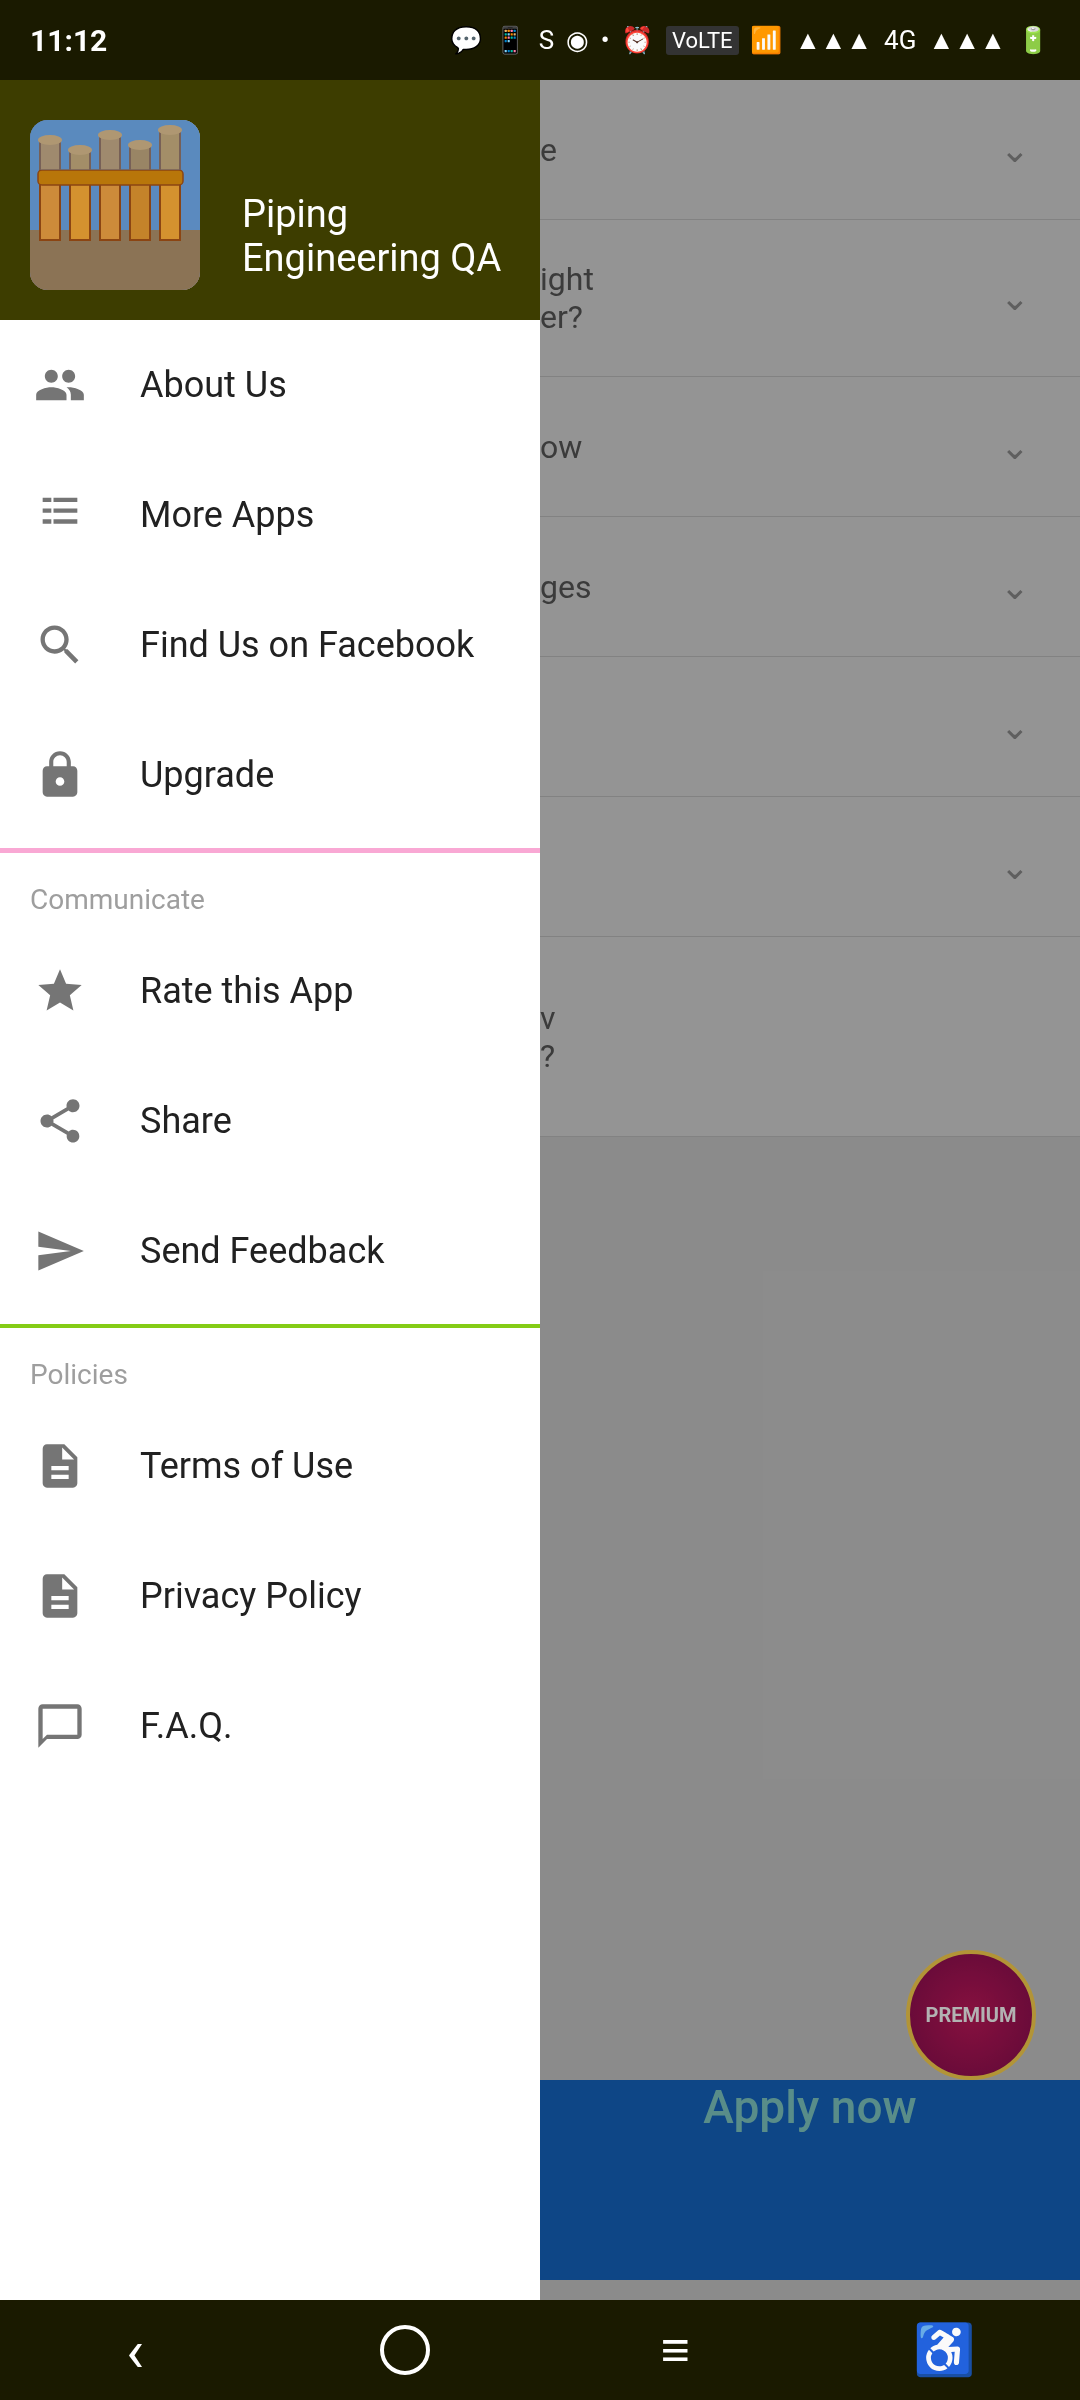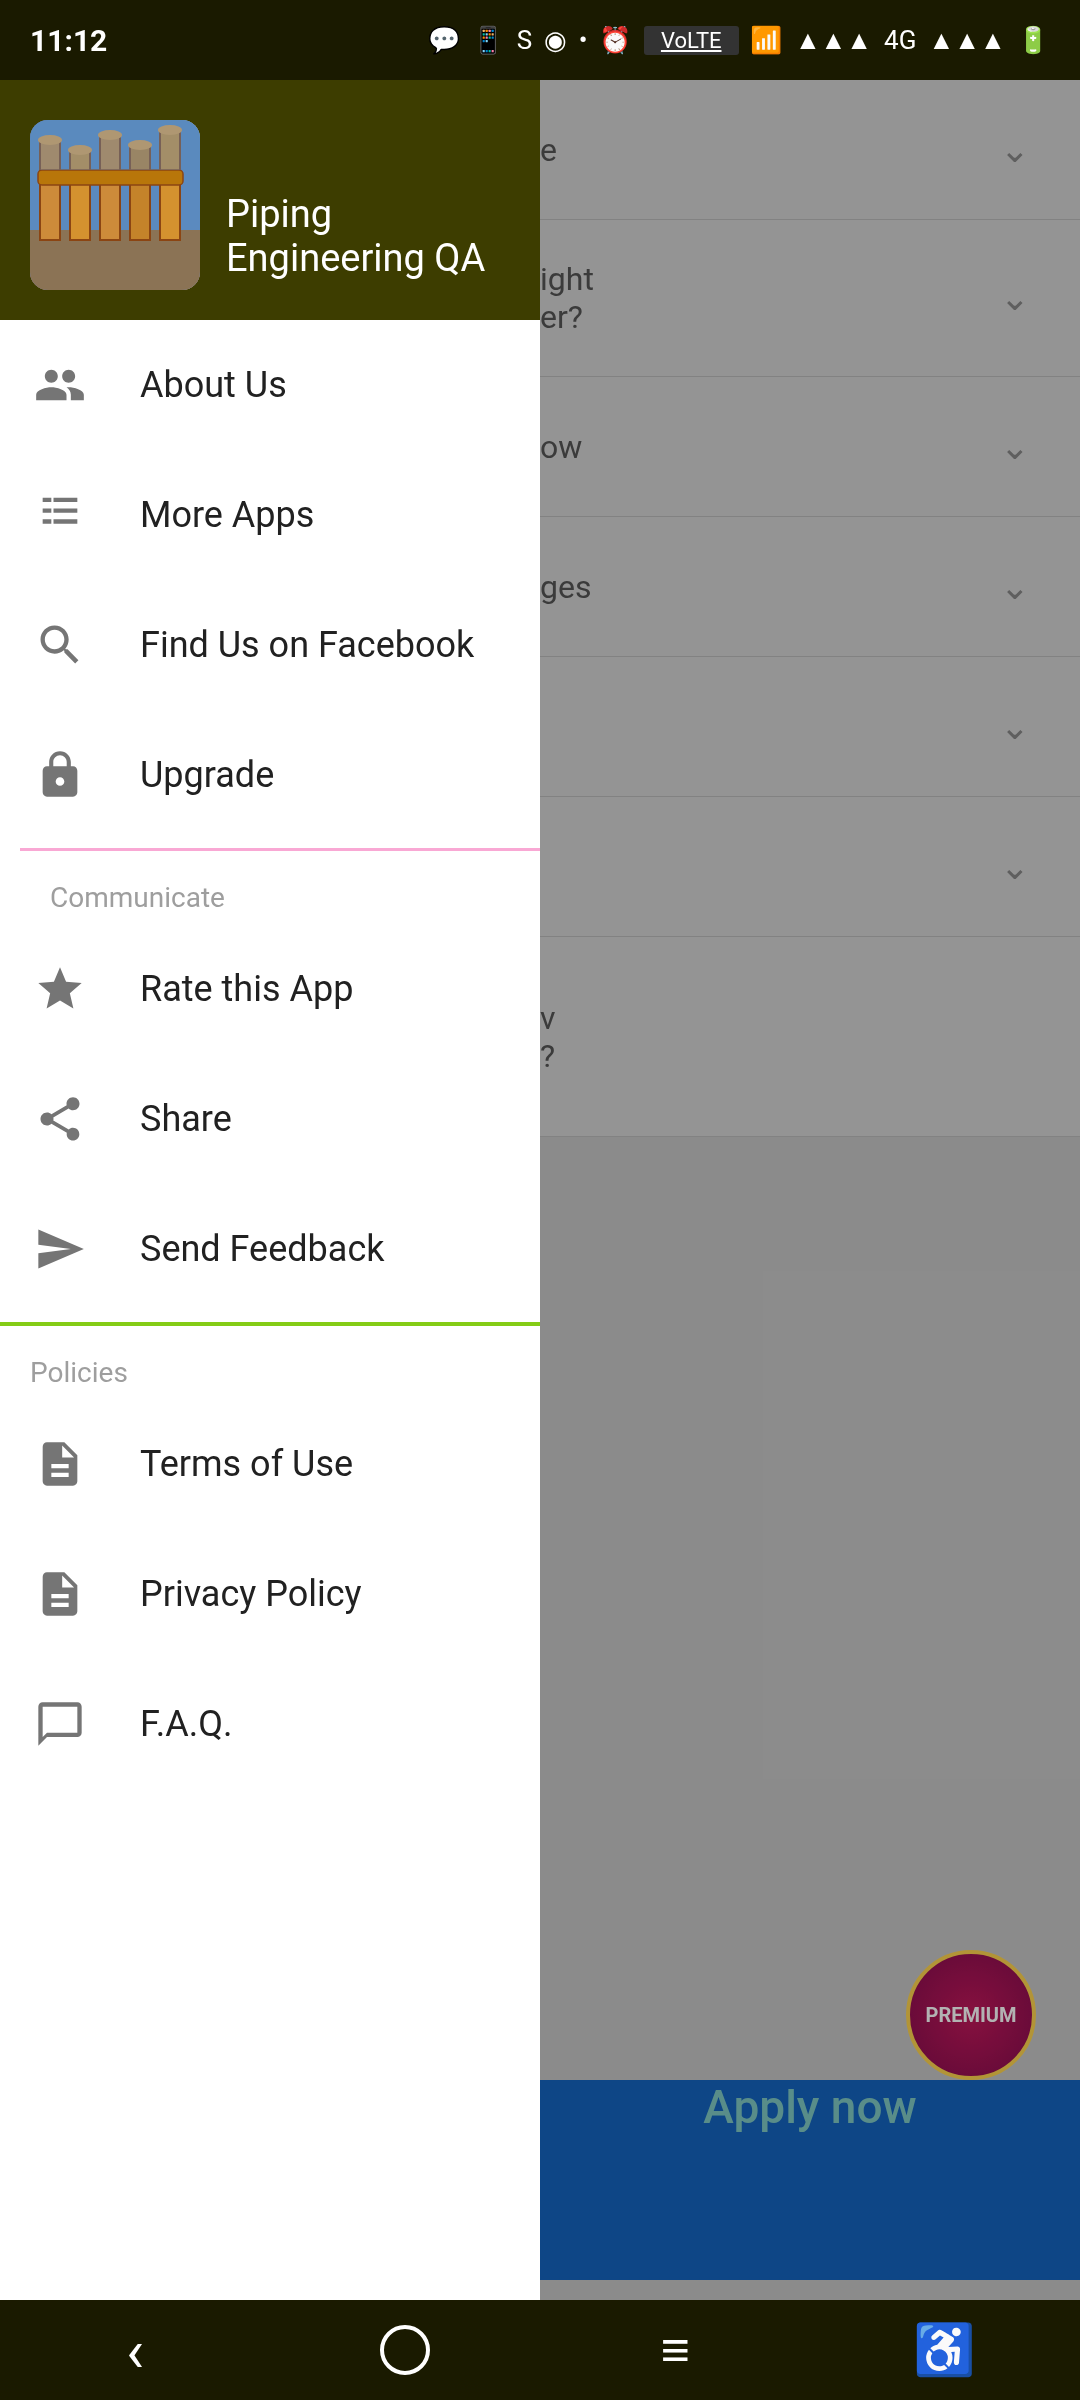--- a/index.html
+++ b/index.html
@@ -113,21 +113,21 @@
       flex-direction: column;
       overflow: hidden;
     }
 
     
     .drawer-header {
       background: #3d3d00;
       padding: 40px 30px 30px 30px;
       display: flex;
       align-items: flex-end;
-      gap: 26px;
+      gap: 42px;
       min-height: 230px;
     }
     .app-icon {
       width: 170px;
       height: 170px;
       border-radius: 18px;
       background: linear-gradient(135deg, #8B4513, #D2691E, #cd853f);
       overflow: hidden;
       flex-shrink: 0;
       display: flex;
@@ -195,22 +195,21 @@
 
     .section-header {
       padding: 30px 30px 10px 30px;
       font-size: 28px;
       color: #9e9e9e;
       font-weight: 400;
       border-top: 4px solid #84cc16;
       margin-top: 8px;
     }
     .section-header-first {
-      border-top: 3px solid #f9a8d4;
-      margin-left: 20px;
+      border-top: 5px solid #f9a8d4;
     }
 
     
     .bottom-nav {
       position: absolute;
       bottom: 0;
       left: 0;
       width: 1080px;
       height: 100px;
       background: #1a1a00;
@@ -234,21 +233,21 @@
 
 <div class="status-bar">
   <span class="status-left">11:12</span>
   <div class="status-right">
     <span>💬</span>
     <span>📱</span>
     <span>S</span>
     <span>◉</span>
     <span>•</span>
     <span>⏰</span>
-    <span style="font-size:22px;background:#333;padding:2px 17px;border-radius:3px;text-decoration:underline;">VoLTE</span>
+    <span style="font-size:22px;background:#333;padding:2px 6px;border-radius:3px;">VoLTE</span>
     <span>📶</span>
     <span>▲▲▲</span>
     <span style="font-size:26px;">4G</span>
     <span>▲▲▲</span>
     <span>🔋</span>
   </div>
 </div>
 
 <div class="background-content">
   <div class="bg-item">

